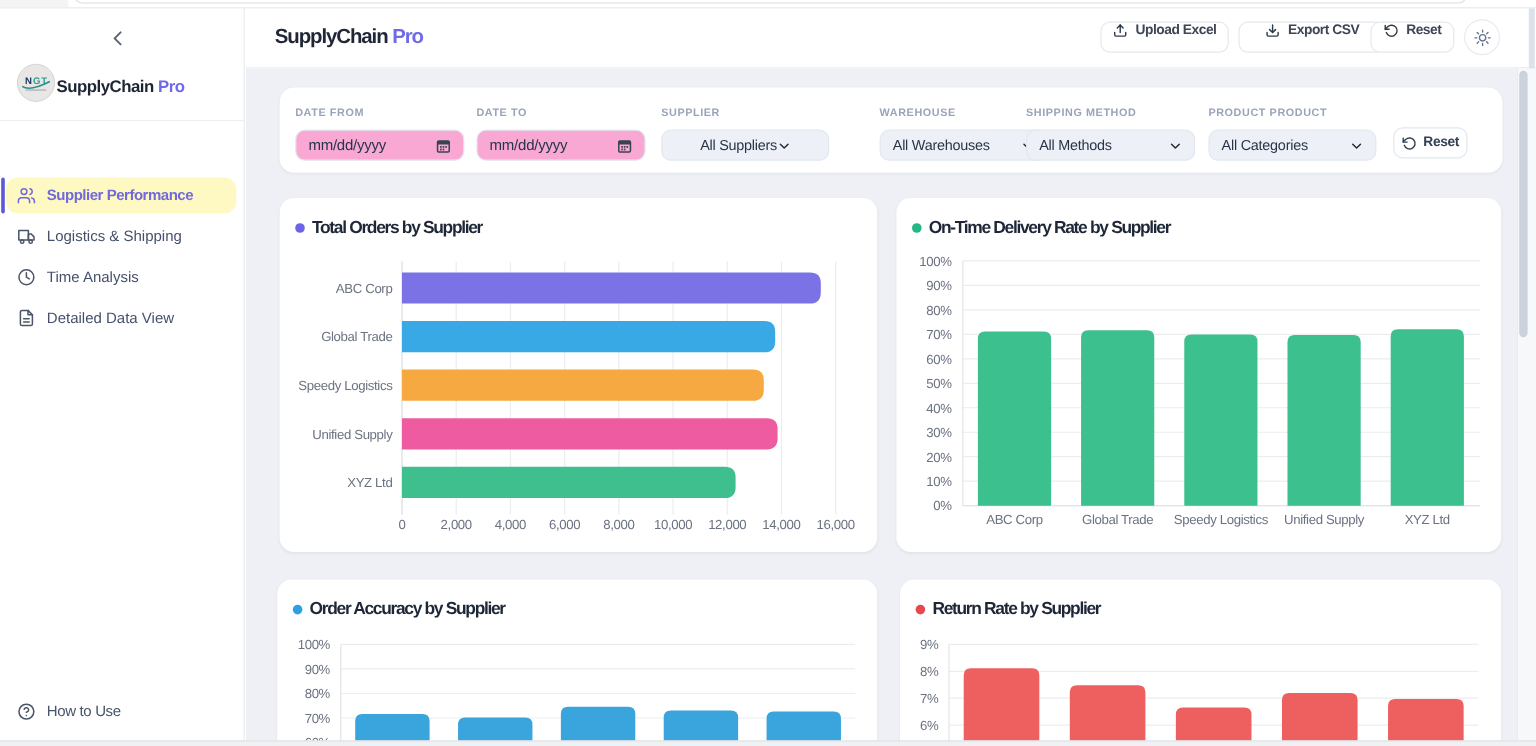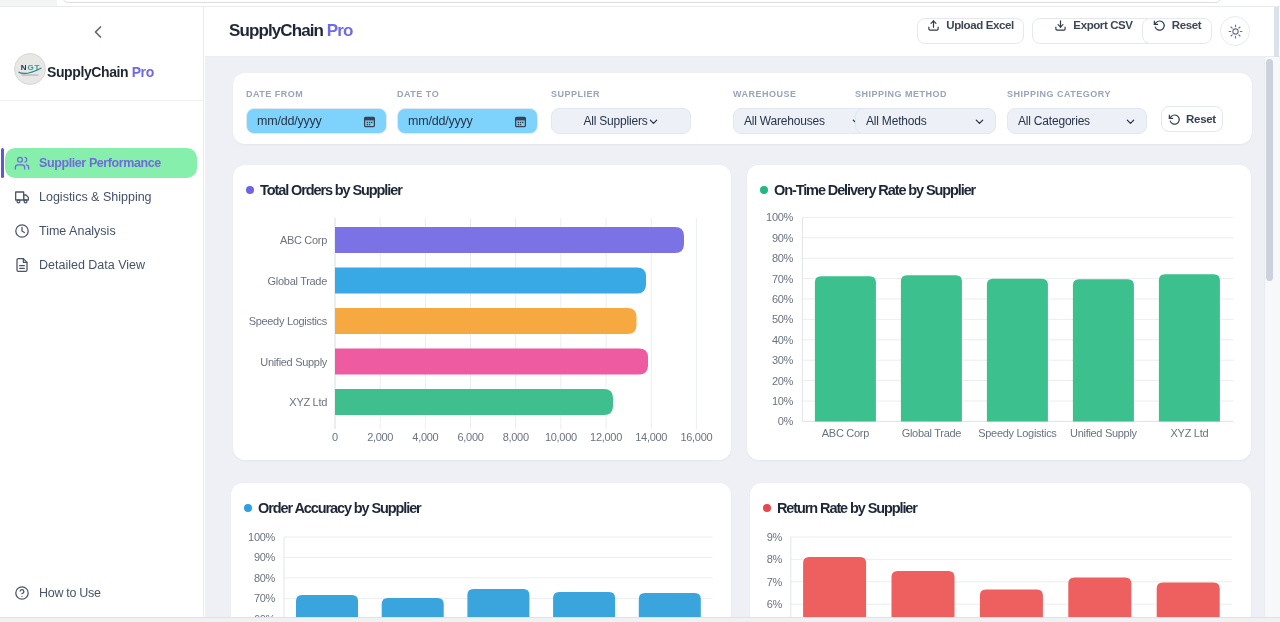--- a/index.html
+++ b/index.html
@@ -19,21 +19,21 @@
 #sidebar { left:0; top:6px; width:204px; height:616px; background:#fff;
   border-right:1px solid #e9ebf0; z-index:10; }
 #chevron { left:88px; top:16px; width:20px; height:20px; color:#5b6575; }
 #logorow { left:14px; top:47px; width:190px; height:32px; }
 #logotext { left:47px; top:58px; font-size:14px; font-weight:bold; color:#1e2533; letter-spacing:-0.4px; }
 #logotext .pro { color:#6e6ae8; }
 #sidebar-div { left:0; top:94px; width:204px; height:1px; background:#eef0f3; }
 .nav-item { left:0; width:197px; white-space:nowrap; height:30px; display:flex; align-items:center; gap:9px;
   padding-left:14px; color:#45516b; font-size:12.5px; font-weight:400; }
 .nav-item svg { flex:0 0 auto; }
-.nav-item.active { background:#86efac; border-radius:10px; left:5px; width:192px; padding-left:9px; color:#7169dc; font-weight:bold; letter-spacing:-0.4px; }
+.nav-item.active { background:#fef9c3; border-radius:10px; left:5px; width:192px; padding-left:9px; color:#7169dc; font-weight:bold; letter-spacing:-0.4px; }
 #activebar { left:1px; top:142px; width:3px; height:30px; background:#5f58d6; border-radius:2px; }
 #howto { left:0; top:572px; width:197px; height:30px; display:flex; align-items:center; gap:9px;
   padding-left:14px; color:#475569; font-size:12.5px; font-weight:400; letter-spacing:-0.3px; }
 
 
 #header { left:205px; top:6px; width:1075px; height:51px; background:#fff;
   border-bottom:1px solid #ebedf1; z-index:9; }
 #htitle { left:24px; top:15px; font-size:17px; font-weight:bold; color:#1f2736; letter-spacing:-0.9px; }
 #htitle .pro { color:#6e6ae8; }
 .hbtn { position:absolute; top:12px; height:26px; border:1px solid #e5e8ee; border-radius:8px;
@@ -54,21 +54,21 @@
 #card2 { left:542px; top:108px; width:504px; height:295px; }
 #card3 { left:26px; top:426px; width:500px; height:210px; }
 #card4 { left:545px; top:426px; width:501px; height:210px; }
 
 
 .fgroup { position:absolute; top:16px; }
 .flabel { font-size:9px; font-weight:bold; color:#99a4b8; letter-spacing:.5px; margin-bottom:9px; }
 .fctrl { height:26px; white-space:nowrap; border:1px solid #e2e8f0; border-radius:8px; display:flex;
   align-items:center; justify-content:space-between; padding:0 10px;
   font-size:12.5px; color:#28344a; letter-spacing:-0.2px; }
-.date { background:#7dd3fc; }
+.date { background:#f9a8d4; }
 .sel  { background:#edf1f7; font-size:12px; }
 #freset { position:absolute; left:928px; top:33px; width:62px; height:26px; border:1px solid #e2e8f0;
   border-radius:8px; background:#fff; display:flex; align-items:center; justify-content:center;
   gap:5px; font-size:11.5px; font-weight:bold; color:#334155; letter-spacing:-0.3px; }
 
 
 .ctitle { position:absolute; left:13px; top:17px; display:flex; align-items:center; gap:6px;
   font-size:14.5px; font-weight:bold; color:#1e2737; letter-spacing:-1.1px; }
 .dot { width:8px; height:8px; border-radius:50%; }
 
@@ -223,21 +223,21 @@
       </div>
       <div class="fgroup" style="left:622px;">
         <div class="flabel">SHIPPING METHOD</div>
         <div class="fctrl sel" style="width:141px;">All Methods
           <svg width="11" height="11" viewBox="0 0 24 24" fill="none" stroke="#1f2937" stroke-width="2.6" stroke-linecap="round" stroke-linejoin="round">
               <path d="M5 9l7 7 7-7"></path>
             </svg>
         </div>
       </div>
       <div class="fgroup" style="left:774px;">
-        <div class="flabel">SHIPPING CATEGORY</div>
+        <div class="flabel">PRODUCT PRODUCT</div>
         <div class="fctrl sel" style="width:140px;">All Categories
           <svg width="11" height="11" viewBox="0 0 24 24" fill="none" stroke="#1f2937" stroke-width="2.6" stroke-linecap="round" stroke-linejoin="round">
               <path d="M5 9l7 7 7-7"></path>
             </svg>
         </div>
       </div>
       <div id="freset">
         <svg width="13" height="13" viewBox="0 0 24 24" fill="none" stroke="#334155" stroke-width="2.2" stroke-linecap="round" stroke-linejoin="round">
             <path d="M2.5 4v6h6"></path>
             <path d="M4.2 15a8.5 8.5 0 102-8.84L2.5 10"></path>

